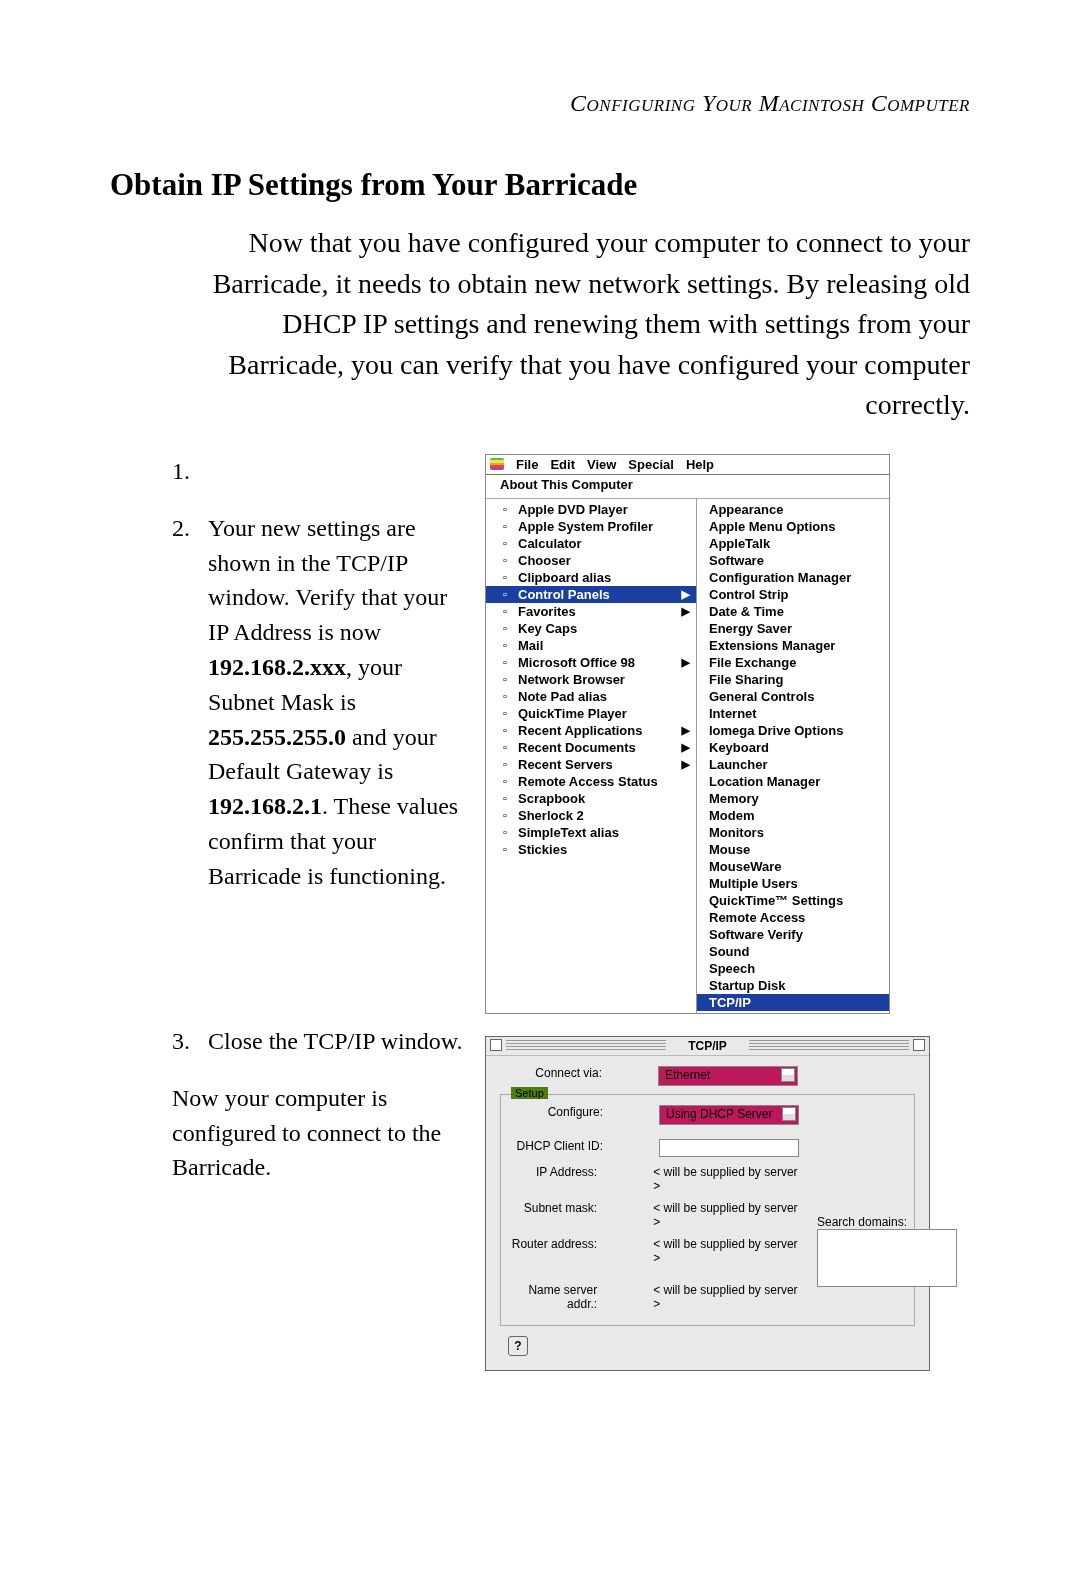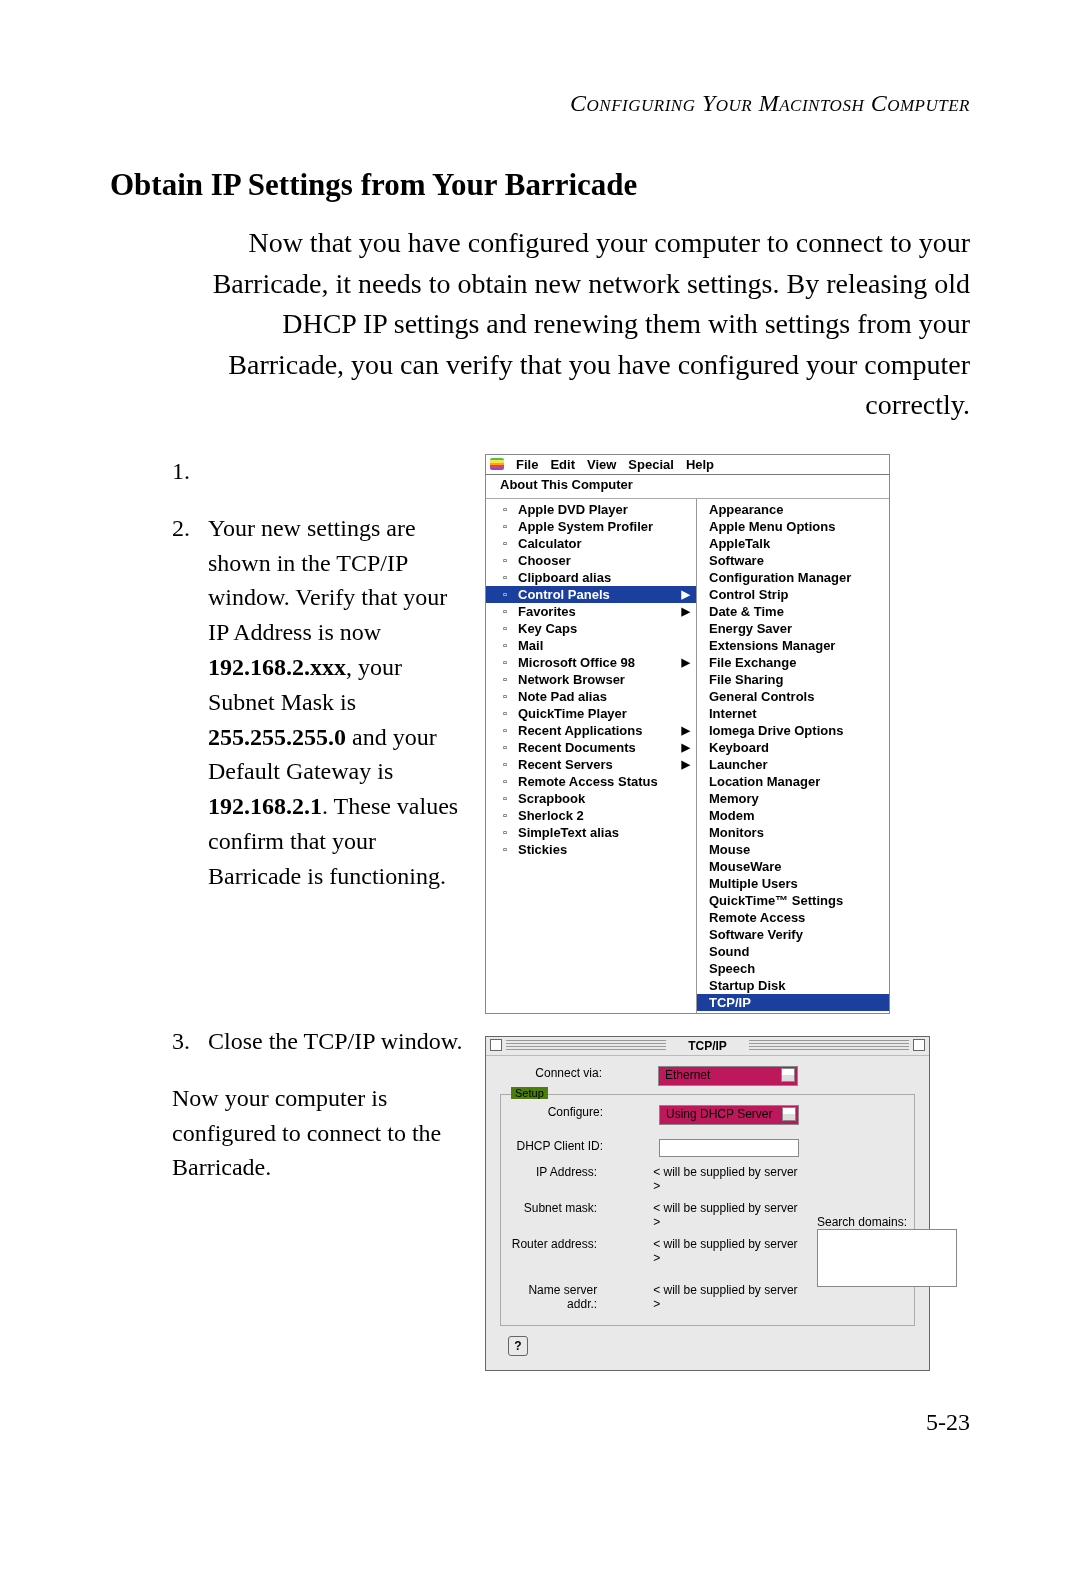--- a/index.html
+++ b/index.html
@@ -464,14 +464,13 @@
               </div>
             </div>
           </div>
 
           <div class="tcpip-help">?</div>
         </div>
       </div>
     </div>
   </div>
 
-  <div class="page-num">5-23</div>
 </div>
 
 </body></html>

